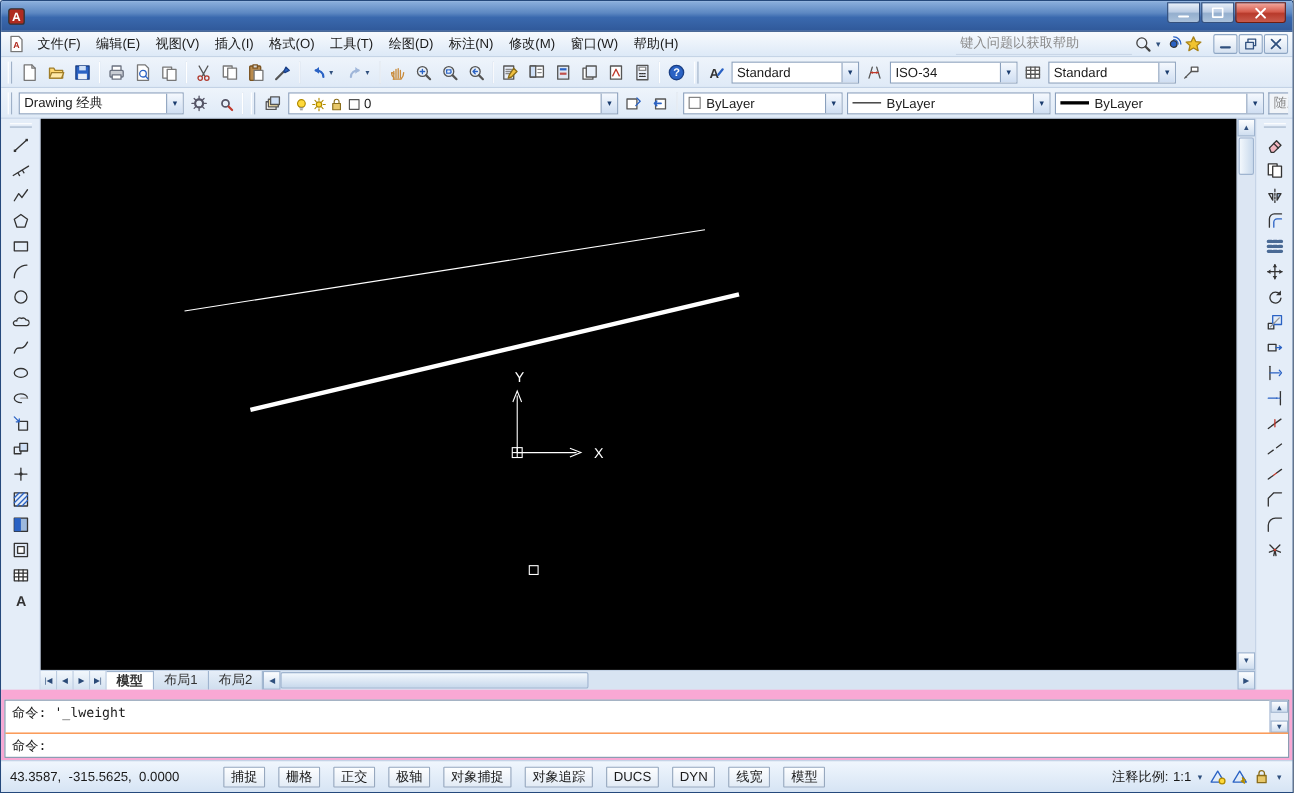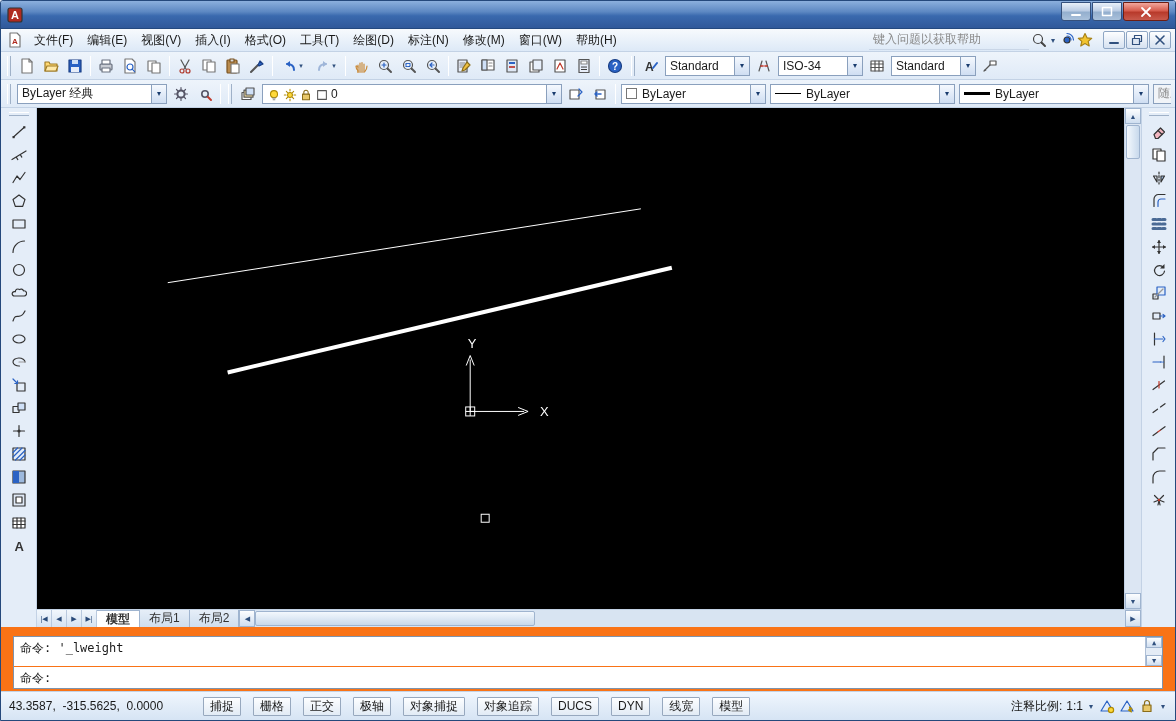--- a/index.html
+++ b/index.html
@@ -32,21 +32,21 @@
 .grip{width:4px;height:20px;border-left:1px solid #ffffff;border-right:1px solid #9fb1c8;margin:0 4px}
 .tb-group{display:flex;align-items:center}
 .tb-btn{width:24px;height:24px;display:inline-flex;align-items:center;justify-content:center;border:1px solid transparent}
 .tb-btn.dd{width:33px}
 .ddarr{font-size:7px;color:#30507e;margin-left:1px}
 .tb-sep{width:1px;height:20px;background:#aebfd6;border-right:1px solid #fff;margin:0 3px}
 .ic{display:inline-flex;width:16px;height:16px}
 .combo{height:20px;background:#fff;border:1px solid #8aa0bd;display:inline-flex;align-items:center;padding-left:4px;margin:0 2px;overflow:hidden}
 .combo-val{flex:1;white-space:nowrap;overflow:hidden}
 .combo-arrow{width:15px;height:100%;margin-left:4px;background:linear-gradient(#f5f9fe,#cfdef2);border-left:1px solid #8aa0bd;display:flex;align-items:center;justify-content:center;font-size:8px;color:#1a3c6e;flex:0 0 15px}
-.w100{width:85px}.w150{width:150px}.w300{width:300px}.w145{width:145px}.w185{width:185px}.w190{width:190px}
+.w100{width:116px}.w150{width:150px}.w300{width:300px}.w145{width:145px}.w185{width:185px}.w190{width:190px}
 .combo.disabled{background:#f1f4f8;color:#8a8a8a;flex:1;min-width:0;border-right:none}
 .layercombo .ic{width:14px;height:14px;margin-right:2px}
 .lt-sample{width:26px;border-top:1px solid #000;margin-right:5px}
 .lw-sample{width:26px;border-top:3px solid #000;margin-right:5px}
 .swatch-box{width:11px;height:11px;background:#fff;border:1px solid #777;margin-right:5px}
 
 .main{flex:1;display:flex;min-height:0}
 .vtb{width:36px;flex:0 0 36px;background:#e4edf8;display:flex;flex-direction:column;align-items:center;padding-top:2px}
 .vtb.left{border-right:1px solid #c3d2e5}
 .vtb.right{width:34px;flex:0 0 34px;border-left:1px solid #c3d2e5}
@@ -63,21 +63,21 @@
 .vtrack{flex:1}
 
 .tabrow{height:18px;flex:0 0 18px;display:flex;align-items:stretch;background:#d8e4f2;border-top:1px solid #c3d2e5}
 .tabnav{width:15px;display:flex;align-items:center;justify-content:center;font-size:7px;color:#2a4a78;border-right:1px solid #b9c9de;background:linear-gradient(#f2f7fc,#d5e2f1)}
 .tab{padding:0 9px;display:flex;align-items:center;border-right:1px solid #9fb4cf;background:linear-gradient(#e6eef8,#cfdeee);color:#333;font-size:12px}
 .tab.active{background:#fff;font-weight:bold;border-top:1px solid #9fb4cf}
 .hscroll{flex:1;display:flex;align-items:stretch}
 .hthumb{width:280px;margin:1px 0;background:linear-gradient(#f3f8fd,#c8d9ec);border:1px solid #9fb4cf;border-radius:2px}
 .htrack{flex:1}
 
-.cmdarea{height:64px;flex:0 0 64px;background:#f97316;padding:9px 12px 2px}
+.cmdarea{height:64px;flex:0 0 64px;background:#f9a8d4;padding:9px 3px 2px}
 .cmdwin{height:100%;background:#fff;border:1px solid #7f93ab;display:flex;flex-direction:column;font-family:"DejaVu Sans Mono",monospace;font-size:12px}
 .cmdhist{flex:1;display:flex;min-height:0}
 .cmdhist-text{flex:1;padding:3px 6px;white-space:pre}
 .cmdscroll{width:17px;flex:0 0 17px;display:flex;flex-direction:column;background:#e4ecf6;border-left:1px solid #aebfd6}
 .cmdscroll .sbtn{height:11px;flex:0 0 11px}
 .cmdcur{height:18px;flex:0 0 22px;border-top:1px solid #f97316;padding:3px 6px;white-space:pre}
 
 .statusbar{height:29px;flex:0 0 29px;display:flex;align-items:center;background:linear-gradient(#f0f6fd,#d6e4f4);border-top:1px solid #c3d2e5;padding:0 8px;gap:4px}
 .coords{width:190px;white-space:pre;font-size:12px}
 #status-toggles{display:flex;gap:12px}
@@ -442,21 +442,21 @@
             <path d="M2 13l2.5-.6L3 11z" fill="#555" stroke="none"></path>
             <rect x="8" y="3" width="6" height="4" fill="#fff" stroke="#555"></rect>
           </svg>
         </span>
       </span>
   </div>
 
   <div class="tbrow">
     <span class="grip"></span>
     <div class="combo w150">
-      <span class="combo-val">ByLayer 经典</span>
+      <span class="combo-val">Drawing 经典</span>
       <span class="combo-arrow">▾</span>
     </div>
     <button class="tb-btn">
         <span class="ic">
           <svg width="16" height="16" viewBox="0 0 16 16" fill="none" stroke="#333" stroke-width="1.2" stroke-linecap="round" stroke-linejoin="round">
             <circle cx="8" cy="8" r="3.6" fill="none" stroke="#556" stroke-width="2"></circle>
             <path d="M8 1.5v3M8 11.5v3M1.5 8h3M11.5 8h3M3.5 3.5L5.6 5.6M12.5 3.5L10.4 5.6M3.5 12.5l2.1-2.1M12.5 12.5l-2.1-2.1" stroke="#556"></path>
           </svg>
         </span>
       </button>

